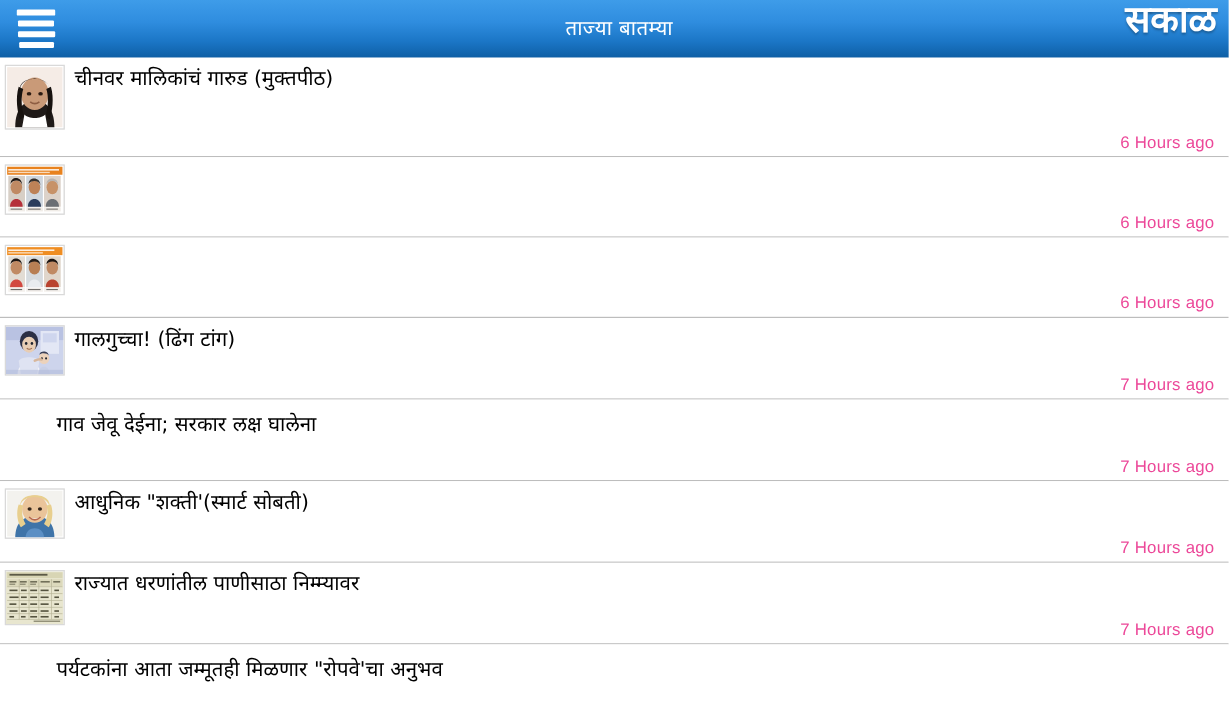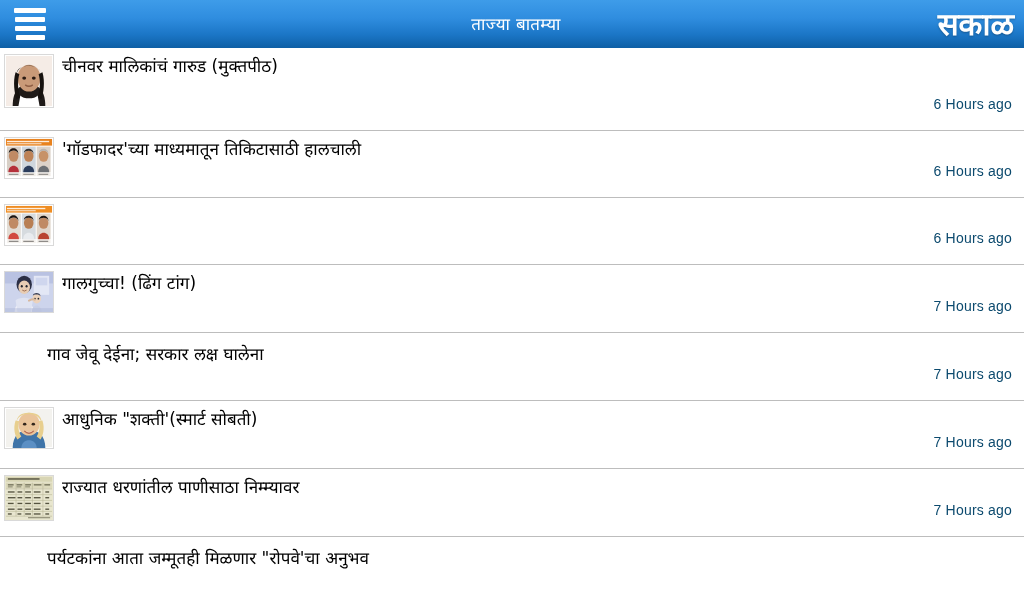--- a/index.html
+++ b/index.html
@@ -58,21 +58,21 @@
     letter-spacing: 0.3px;
     pointer-events: none;
   }
 
   .brand-logo {
     position: absolute;
     right: 10px;
     top: 2px;
     height: 44px;
     display: flex;
-    align-items: center;
+    align-items: flex-start;
     cursor: pointer;
     z-index: 3;
     margin-left: 34px;
   }
   .brand-logo .brand-text {
     color: #ffffff;
     font-size: 31px;
     font-family: "DejaVu Sans", sans-serif;
     font-weight: 700;
     line-height: 1;
@@ -131,23 +131,23 @@
     font-size: 17px;
     color: #000000;
     line-height: 1.35;
     padding-top: 1px;
   }
   .news-item.no-thumb .item-title { padding-left: 8px; padding-top: 4px; margin-left: 35px; }
 
   .item-time {
     position: absolute;
     right: 12px;
-    bottom: 18px;
+    bottom: 4px;
     font-size: 14px;
-    color: #0c4a6e;
+    color: #ec4899;
     font-family: "Liberation Sans", sans-serif;
     letter-spacing: 0.2px;
   }
 </style>
 </head>
 <body>
 
 <div class="app-header">
 
   <div class="menu-button">
@@ -209,21 +209,20 @@
           <path d="M34.5 36 C34.5 27 46 27 46 36 Z" fill="#6b6f74"></path>
           <path d="M35.2 16 C35.2 9.5 45.3 9.5 45.3 17 C44.3 12.5 37.2 12.5 35.2 16 Z" fill="#b9b4b0"></path>
           <rect x="2" y="36.5" width="14.5" height="3.6" fill="#f0ece7"></rect>
           <rect x="17.5" y="36.5" width="14.5" height="3.6" fill="#f0ece7"></rect>
           <rect x="33" y="36.5" width="14.5" height="3.6" fill="#f0ece7"></rect>
           <rect x="4" y="37.6" width="10" height="1" fill="#7d7a76"></rect>
           <rect x="19" y="37.6" width="11" height="1" fill="#7d7a76"></rect>
           <rect x="35" y="37.6" width="10" height="1" fill="#7d7a76"></rect>
         </svg>
       </div>
-      <div class="item-title">'गॉडफादर'च्या माध्यमातून तिकिटासाठी हालचाली</div>
     </div>
     <div class="item-time">6 Hours ago</div>
   </div>
 
   <div class="news-item h-mid">
     <div class="item-top">
       <div class="thumb sq-mid">
         <svg viewBox="0 0 50 42" preserveAspectRatio="none">
           <rect width="50" height="42" fill="#ffffff"></rect>
           <rect x="1" y="1" width="48" height="7" fill="#ef8d22"></rect>

